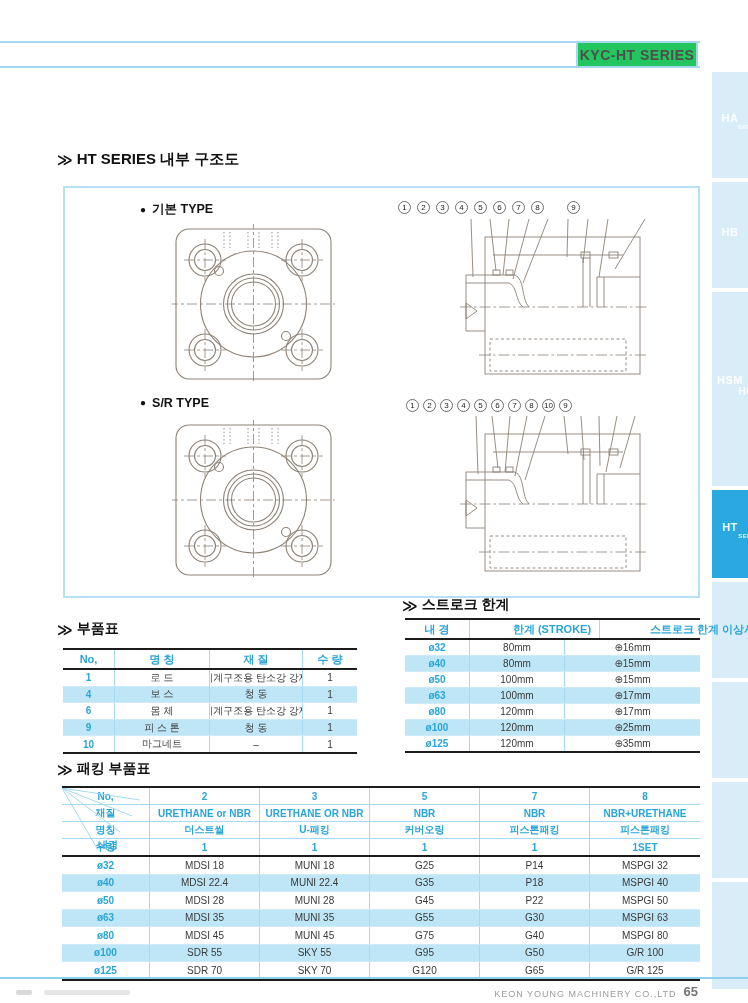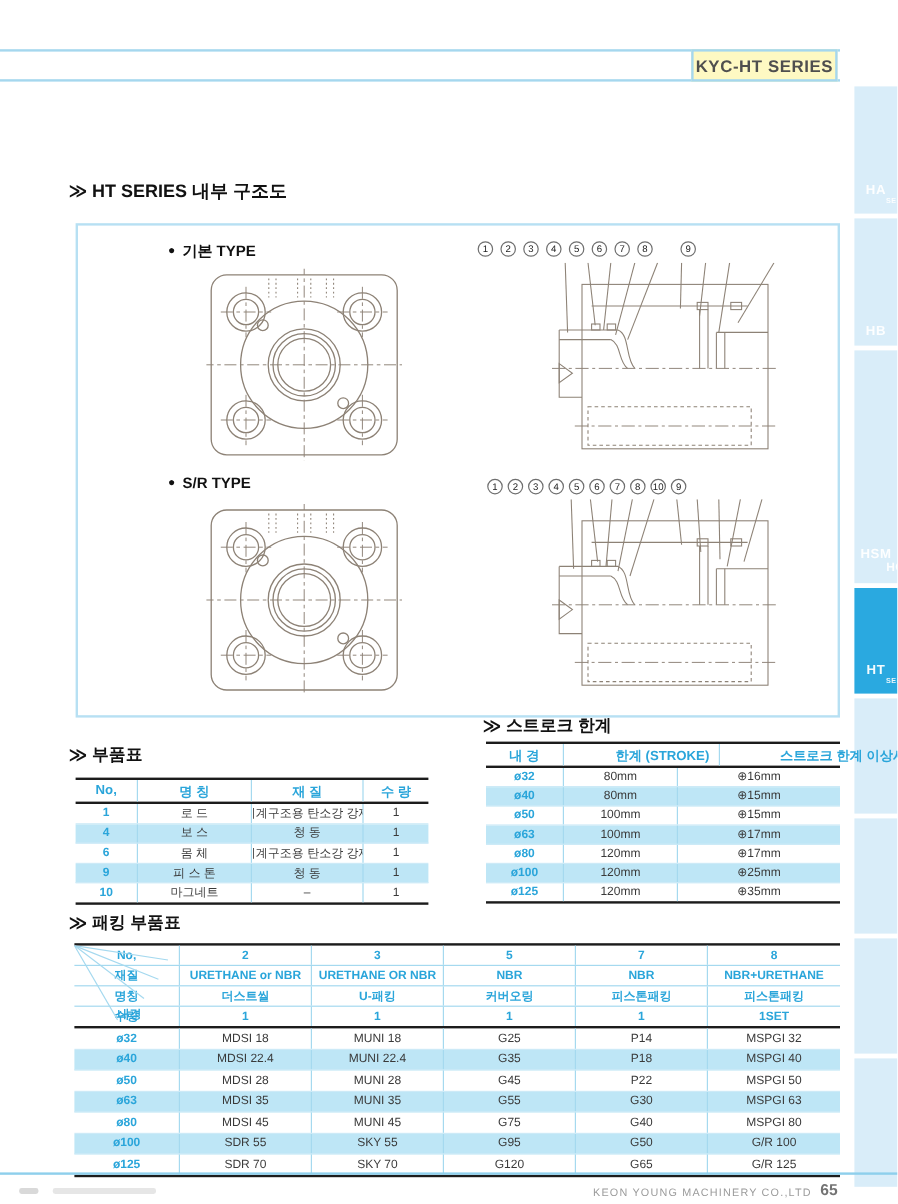--- a/index.html
+++ b/index.html
@@ -3,27 +3,27 @@
 <meta charset="utf-8">
 <style>
   html,body{margin:0;padding:0;background:#fff;}
   body{font-family:"Liberation Sans","DejaVu Sans",sans-serif;-webkit-font-smoothing:antialiased;}
   .page{position:relative;width:748px;height:1003px;background:#fff;overflow:hidden;}
 
   
   .top-band{position:absolute;left:0;top:41px;width:700px;height:23px;
     border-top:2px solid #a5d7ee;border-bottom:2px solid #a5d7ee;}
   .series-box{position:absolute;right:2px;top:-2px;width:118px;height:23px;
-    border:2px solid #a5d7ee;background:#fef9c3;display:flex;align-items:center;justify-content:center;}
+    border:2px solid #a5d7ee;background:#22c55e;display:flex;align-items:center;justify-content:center;}
   .series-box span{font-size:14px;font-weight:bold;color:#4f4f4f;letter-spacing:.5px;}
 
   
   .sidebar{position:absolute;right:0;top:72px;width:36px;}
   .side-tab{background:#d9edf9;margin-bottom:4px;display:flex;flex-direction:column;
-    align-items:center;justify-content:flex-end;padding-bottom:6px;box-sizing:border-box;}
+    align-items:center;justify-content:center;padding-bottom:6px;box-sizing:border-box;}
   .side-tab .tab-main{font-size:11px;font-weight:bold;color:rgba(255,255,255,.95);letter-spacing:.5px;line-height:1.1;}
   .side-tab .tab-sub{font-size:6px;font-weight:bold;color:rgba(255,255,255,.9);letter-spacing:.4px;line-height:1.2;margin-left:41px;}
   .side-tab.active{background:#2aa9e0;}
   .sidebar > div:nth-of-type(1){height:106px;}
   .sidebar > div:nth-of-type(2){height:106px;}
   .sidebar > div:nth-of-type(3){height:194px;}
   .sidebar > div:nth-of-type(3) .tab-sub{font-size:10px;}
   .sidebar > div:nth-of-type(4){height:88px;}
   .sidebar > div:nth-of-type(5){height:96px;}
   .sidebar > div:nth-of-type(6){height:96px;}

